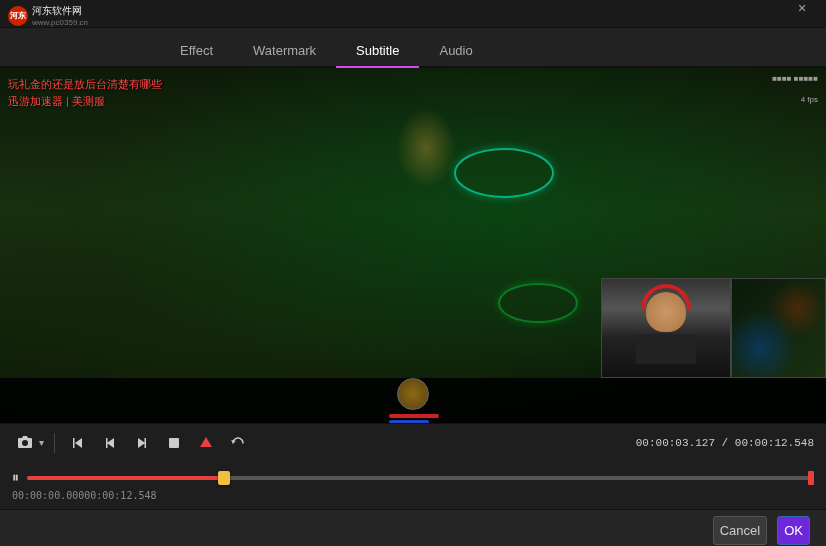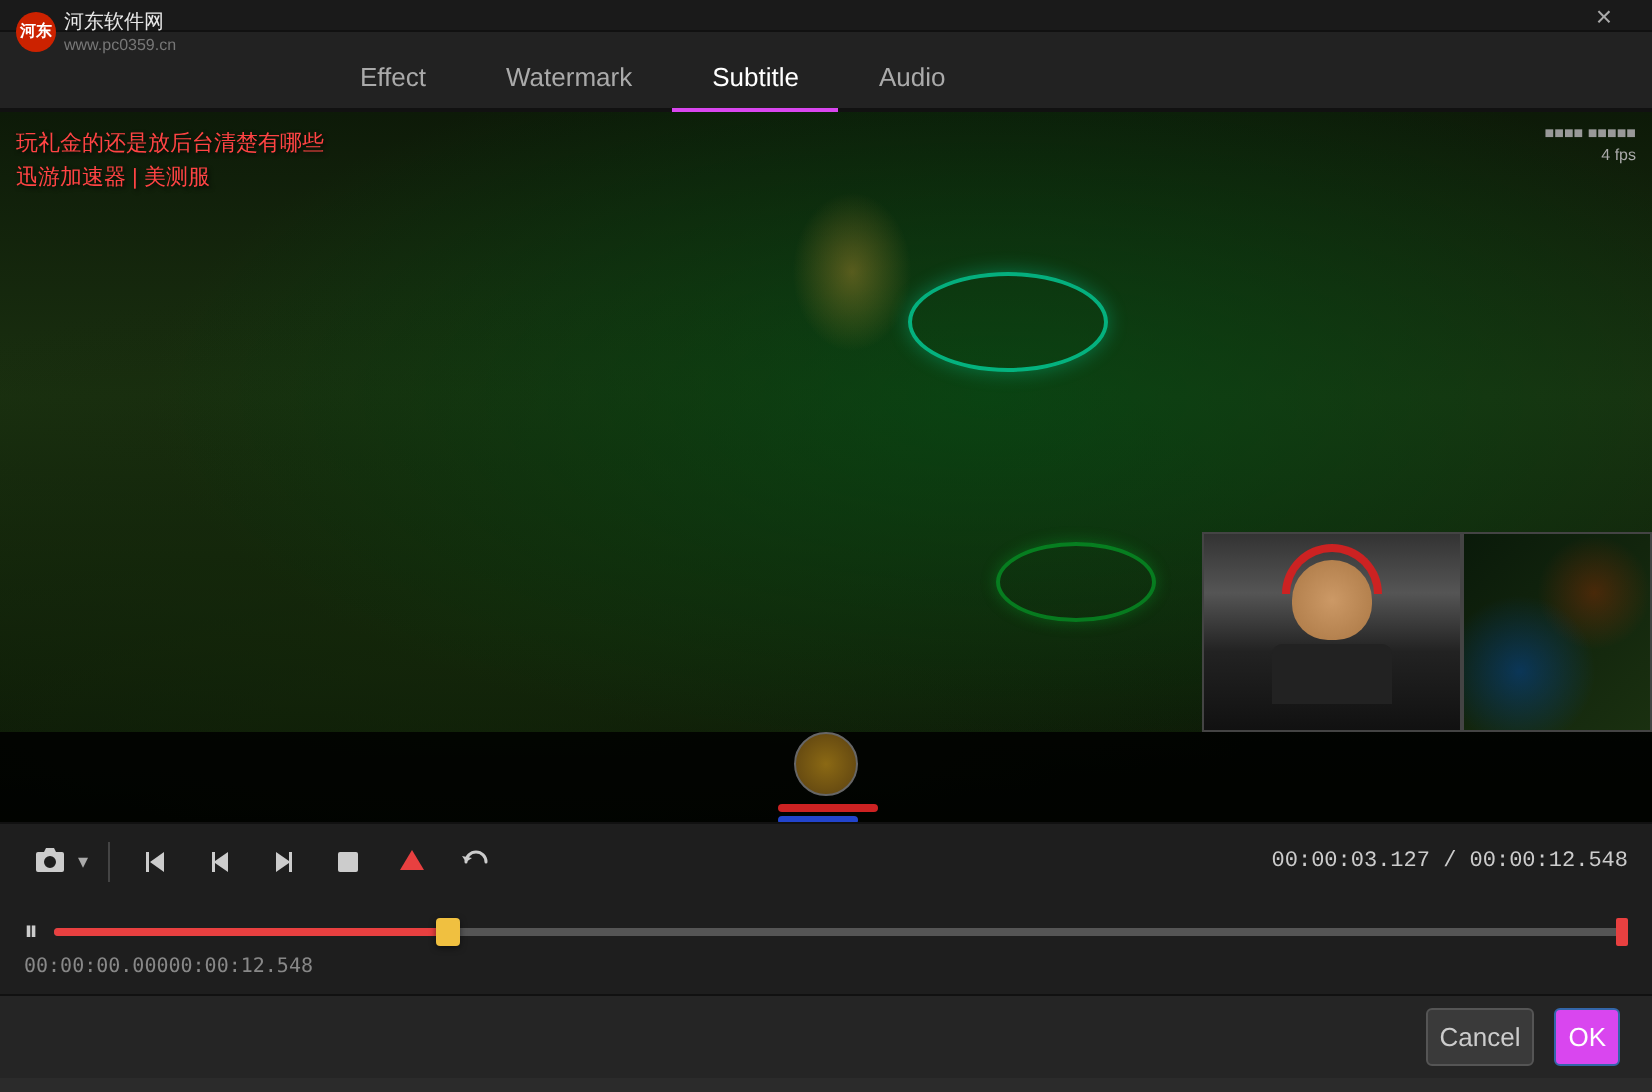--- a/index.html
+++ b/index.html
@@ -8,21 +8,21 @@
       height: 546px;
       background: #2b2b2b;
       font-family: Arial, sans-serif;
       overflow: hidden;
       position: relative;
     }
 
     
     .title-bar {
       background: #1a1a1a;
-      height: 16px;
+      height: 28px;
       display: flex;
       justify-content: flex-end;
       padding: 0 16px;
       border-bottom: 1px solid #111;
     }
     .title-bar-logo {
       position: absolute;
       left: 8px;
       top: 4px;
       display: flex;
@@ -359,21 +359,21 @@
       font-size: 13px;
       cursor: pointer;
       border: 1px solid #555;
     }
     .cancel-btn {
       background: #3a3a3a;
       color: #ccc;
       border-color: #555;
     }
     .ok-btn {
-      background: #d946ef;
+      background: #6d28d9;
       color: white;
       border-color: #3366aa;
     }
   </style>
 </head>
 <body>
 
 <div class="title-bar">
   <div class="title-bar-logo">
     <div class="logo-circle">河东</div>
@@ -398,21 +398,21 @@
   <div class="green-circle"></div>
   <div class="char-area"></div>
 
   <div class="watermark-overlay">
     <div>玩礼金的还是放后台清楚有哪些</div>
     <div>迅游加速器 | 美测服</div>
   </div>
 
   <div class="hud-topright">
     <div style="color:#999;font-size:8px;">■■■■ ■■■■■</div>
-    <div style="color:#aaa;font-size:8px;margin-top:2px;">4 fps</div>
+    <div style="color:#aaa;font-size:8px;margin-top:12px;">4 fps</div>
   </div>
 
   <div class="webcam-overlay">
     <div class="webcam-person">
       <div style="position:relative;">
         <div class="webcam-head">
           <div class="webcam-headset"></div>
         </div>
       </div>
       <div class="webcam-body"></div>

